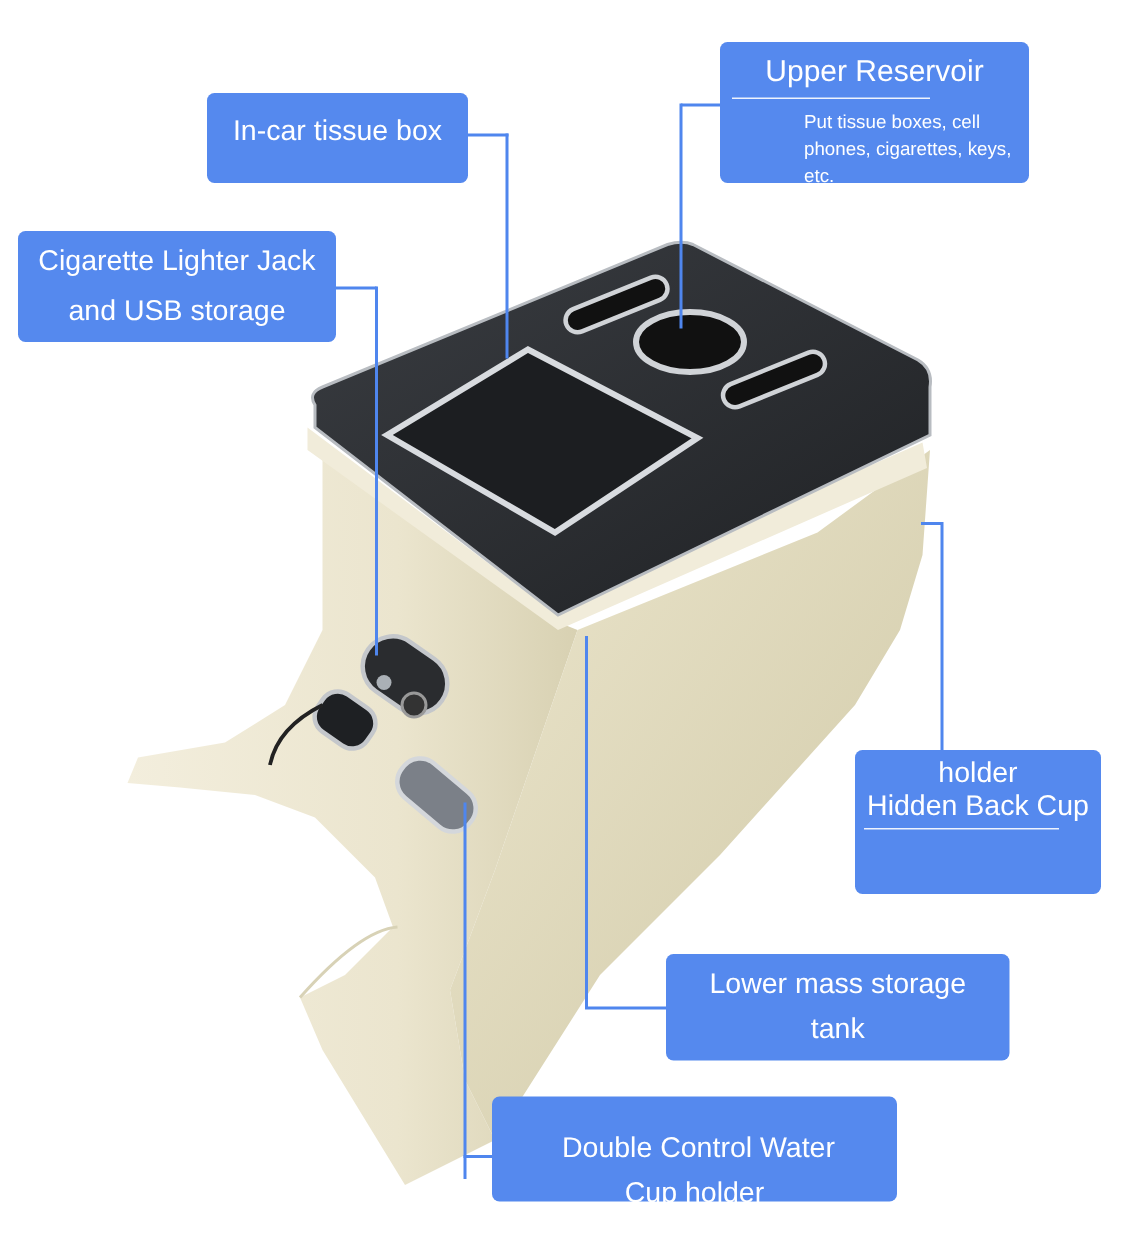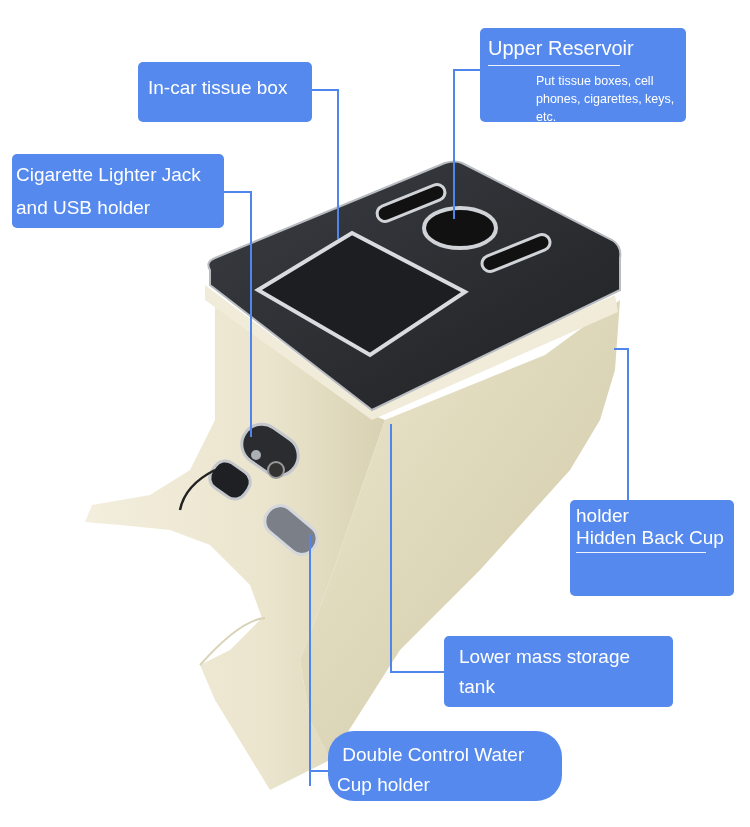--- a/index.html
+++ b/index.html
@@ -1,20 +1,20 @@
 <!DOCTYPE html>
 <html><head>
 <meta charset="utf-8">
 <style>
   html, body { margin:0; padding:0; background:#ffffff; }
   body { width:750px; height:827px; position:relative; overflow:hidden;
          font-family: "Liberation Sans", "DejaVu Sans", sans-serif; }
   .label { position:absolute; background:#5589ee; color:#fff; border-radius:5px;
            box-sizing:border-box; }
-  .label .t { display:block; font-size:19px; line-height:30px; }
+  .label .t { display:block; font-size:19px; line-height:30px;text-align:center; }
   .label .sub { display:block; font-size:12.5px; line-height:18px;margin-left:48px; }
   .label .rule { height:1px; background:#fff; opacity:.9; margin:3px 0 6px 0; }
   .line { position:absolute; background:#4f86ee; }
   svg.product { position:absolute; left:0; top:0; }
 </style>
 </head>
 <body>
 
 <svg class="product" width="750" height="827" viewBox="0 0 750 827">
   <defs>
@@ -83,30 +83,30 @@
   <div class="rule" style="width:132px;"></div>
   <span class="sub">Put tissue boxes, cell phones, cigarettes, keys, etc.</span>
 </div>
 
 <div class="label" style="left:138px;top:62px;width:174px;height:60px;padding:11px 10px;">
   <span class="t">In-car tissue box</span>
 </div>
 
 <div class="label" style="left:12px;top:154px;width:212px;height:74px;padding:4px 4px;">
   <span class="t" style="line-height:33px;">Cigarette Lighter Jack</span>
-  <span class="t" style="line-height:33px;">and USB holder</span>
+  <span class="t" style="line-height:33px;">and USB storage</span>
 </div>
 
 <div class="label" style="left:570px;top:500px;width:164px;height:96px;padding:5px 6px;">
   <span class="t" style="line-height:22px;">holder</span>
   <span class="t" style="line-height:22px;">Hidden Back Cup</span>
   <div class="rule" style="width:130px;"></div>
 </div>
 
 <div class="label" style="left:444px;top:636px;width:229px;height:71px;padding:6px 15px;">
   <span class="t">Lower mass storage</span>
   <span class="t">tank</span>
 </div>
 
-<div class="label" style="left:328px;top:731px;width:234px;height:70px;padding:9px 9px;border-radius:26px;">
+<div class="label" style="left:328px;top:731px;width:270px;height:70px;padding:20px 9px;">
   <span class="t" style="white-space:pre;"> Double Control Water</span>
   <span class="t">Cup holder</span>
 </div>
 
 </body></html>

